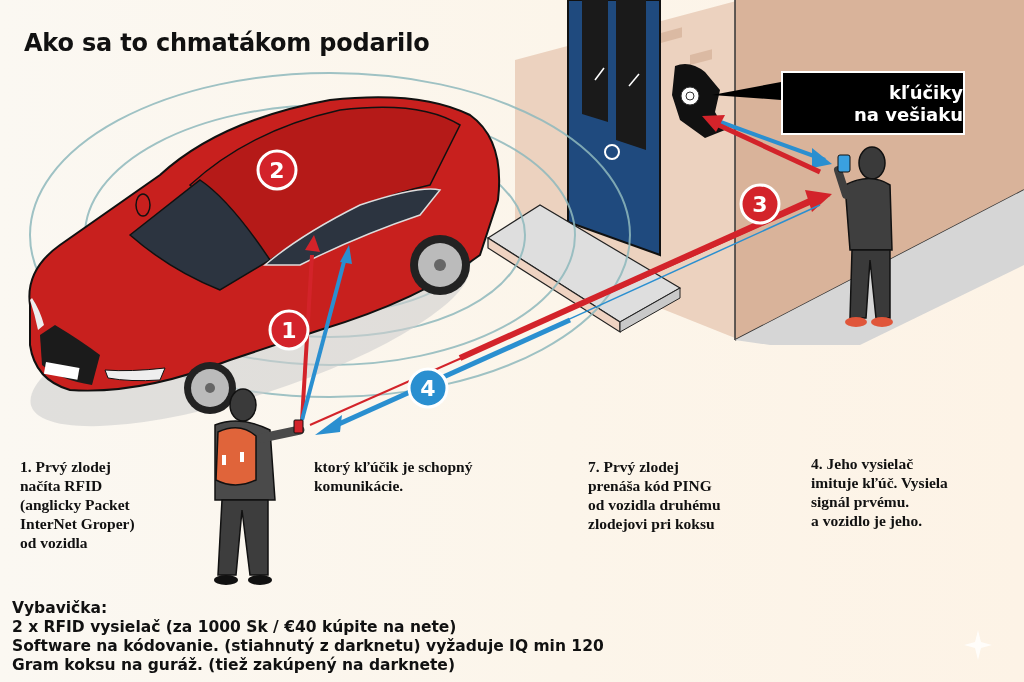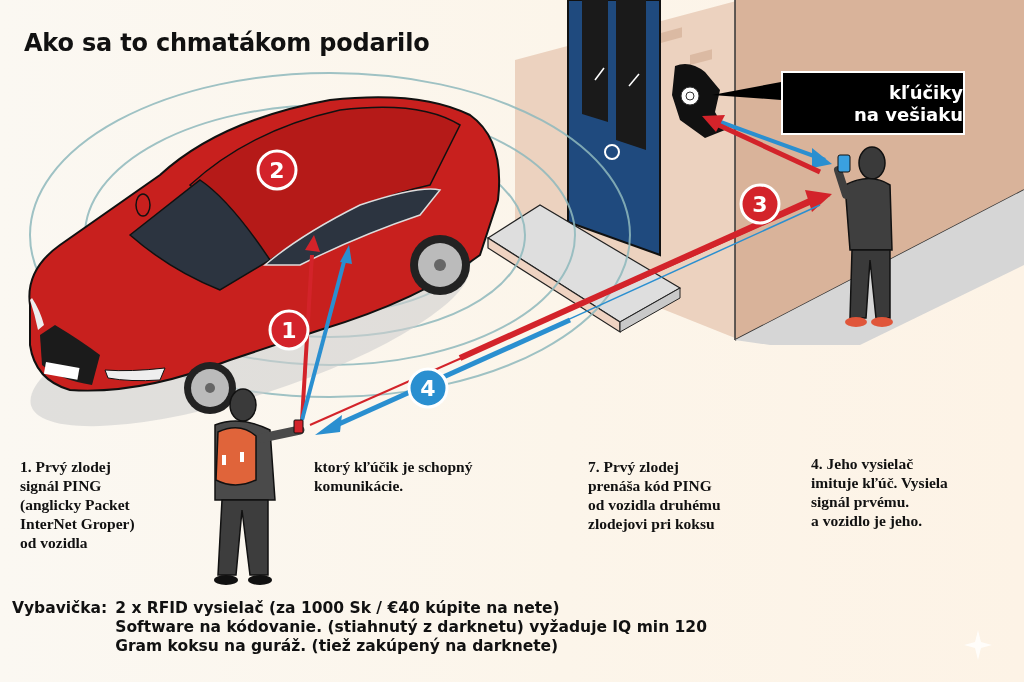--- a/index.html
+++ b/index.html
@@ -30,20 +30,21 @@
   }
   .step span { display: block; white-space: nowrap; font-family: Liberation Serif, serif; }
   .step1 { left: 20px; top: 457px; }
   .step2 { left: 314px; top: 457px; }
   .step3 { left: 588px; top: 457px; }
   .step4 { left: 811px; top: 454px; }
   .equip {
     position: absolute; left: 12px; top: 599px;
     font-weight: bold; font-size: 15.5px; line-height: 19px;
     display: flex;
+    flex-direction: column;
   }
   .equip .label { white-space: nowrap; margin-right: 8px; }
   .equip .lines span { display: block; white-space: nowrap; }
   .badge-text { font-family: "DejaVu Sans", sans-serif; font-weight: bold; }
 </style>
 </head>
 <body>
 
 <div class="bg-warm"></div>
 
@@ -193,21 +194,21 @@
 
 <div class="title">Ako sa to chmatákom podarilo</div>
 
 <div class="callout">
   <span>kľúčiky</span>
   <span>na vešiaku</span>
 </div>
 
 <div class="step step1">
   <span>1. Prvý zlodej</span>
-  <span>signál PING</span>
+  <span>načíta RFID</span>
   <span>(anglicky Packet</span>
   <span>InterNet Groper)</span>
   <span>od vozidla</span>
 </div>
 
 <div class="step step2">
   <span>ktorý kľúčik je schopný</span>
   <span>komunikácie.</span>
 </div>
 

